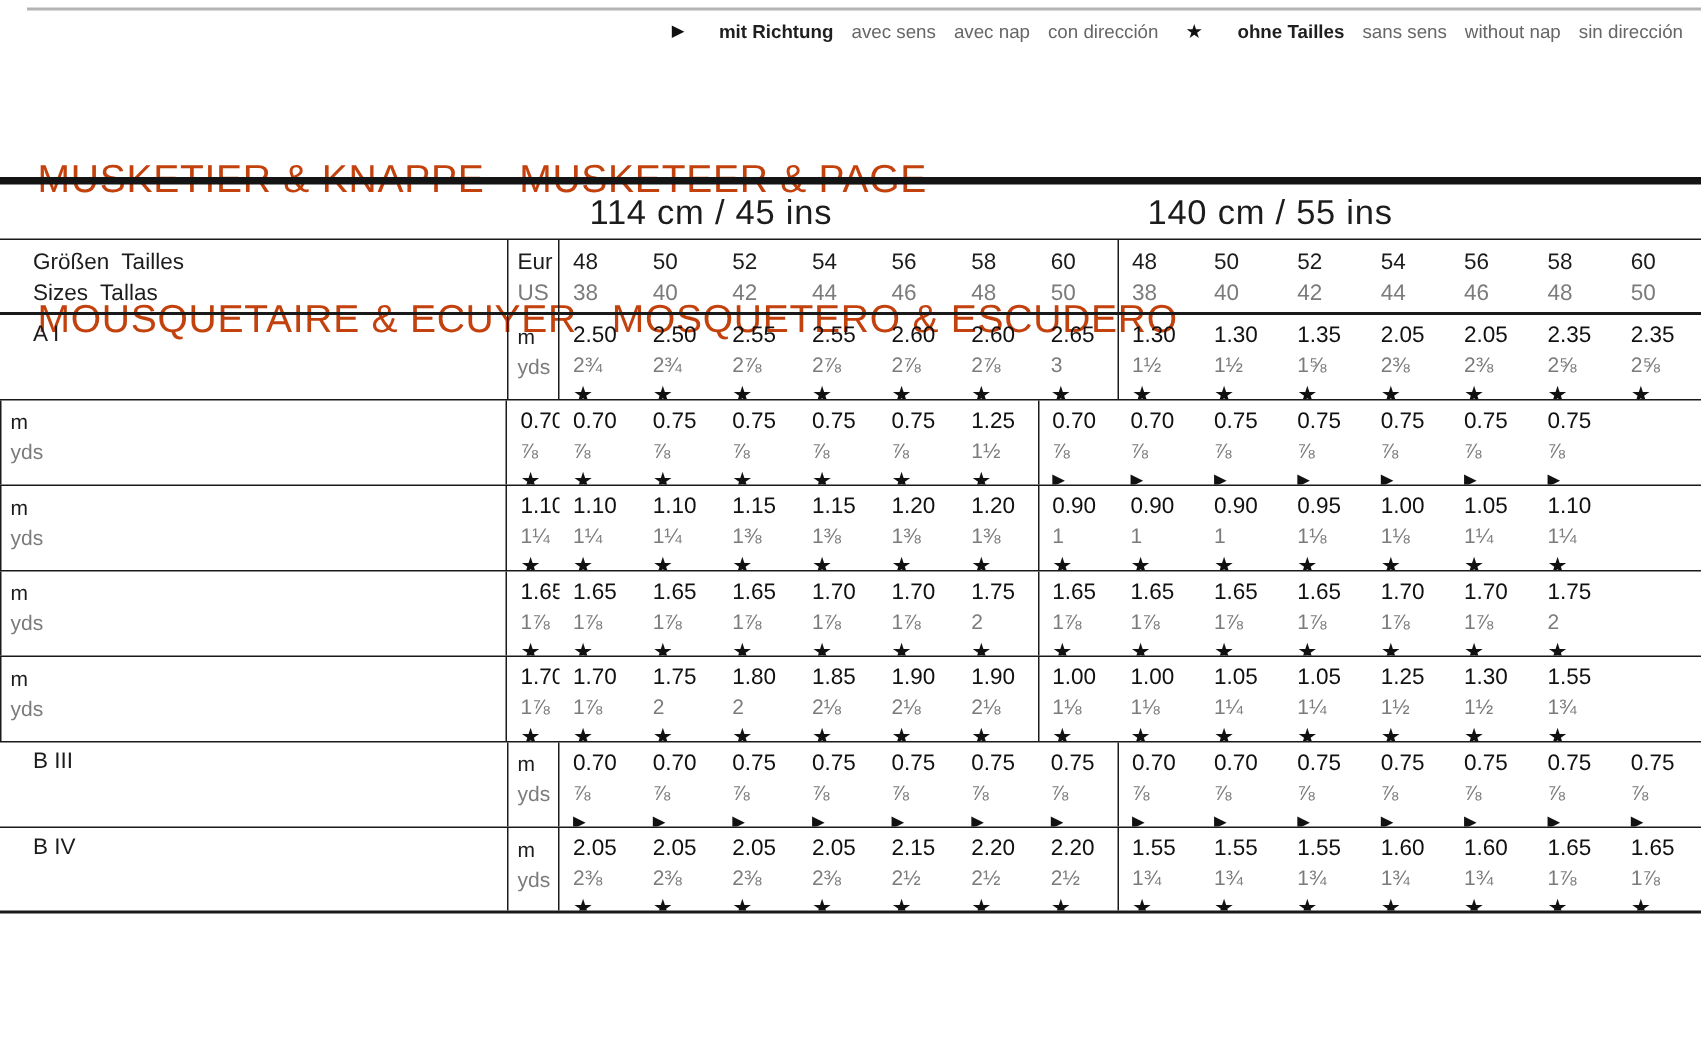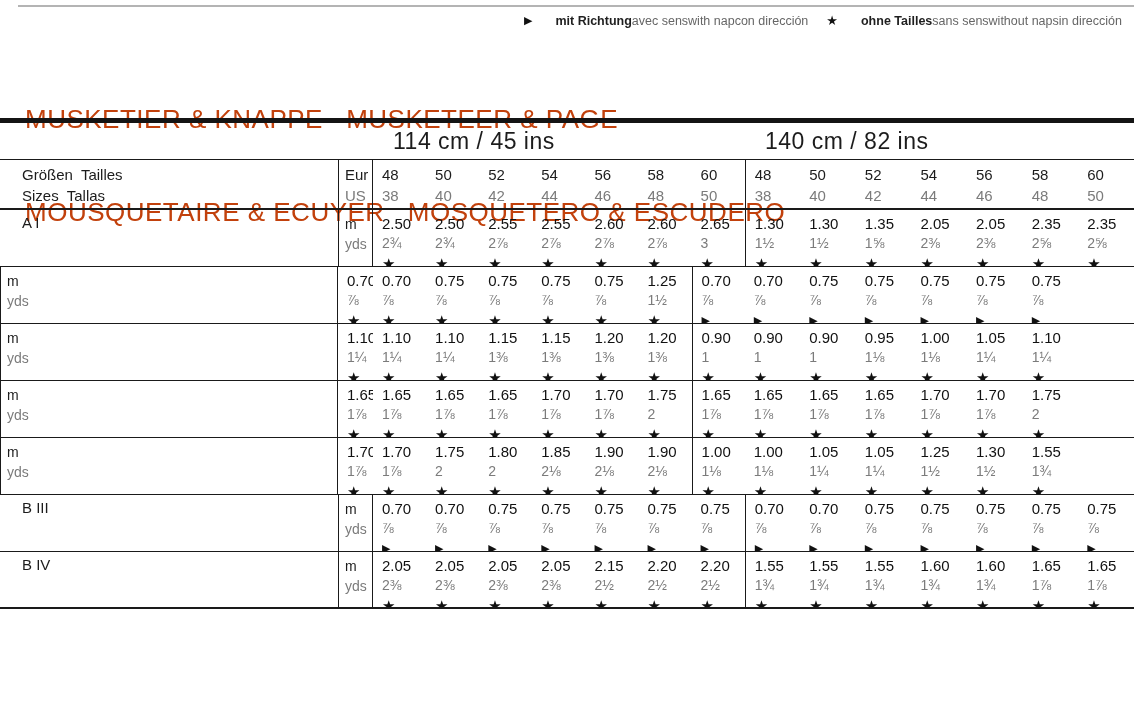--- a/index.html
+++ b/index.html
@@ -3,21 +3,21 @@
 <meta charset="utf-8">
 <style>
   html,body{margin:0;padding:0;background:#ffffff;}
   .page{position:relative;width:1134px;height:707px;background:#fff;overflow:hidden;
         font-family:"Liberation Sans", sans-serif;color:#1c1c1c;}
   .top-rule{position:absolute;top:5px;left:18px;right:0;height:2px;background:#b4b4b4;}
   .legend{position:absolute;top:13px;right:12px;display:flex;align-items:center;font-size:12.5px;white-space:nowrap;}
   .lg-sym{margin:0 6px 0 18px;color:#111;font-size:11px;}
   .lg-sym.star-sym{font-size:13px;}
   .lg-sym.first{margin-left:0;}
-  .lg-term{color:#666;}
+  .lg-term{margin-left:12px;color:#666;}
   .lg-primary{margin-left:17px;font-weight:bold;color:#1f1f1f;}
   .title{position:absolute;left:25px;top:42px;font-size:26px;letter-spacing:.5px;
          line-height:31px;white-space:pre;color:#c2410c;}
   .fabric-table{position:absolute;top:118px;left:0;width:1134px;}
   .fabric-table *{box-sizing:border-box;}
   .thick-rule{height:5px;background:#141414;}
   .group-row{display:grid;grid-template-columns:373px 372px 389px;align-items:center;
              height:37px;border-bottom:1.5px solid #1a1a1a;}
   .g-label{font-size:23px;letter-spacing:.5px;padding-left:20px;white-space:pre;}
   .row{display:grid;grid-template-columns:338px 35px repeat(7,53.1px) repeat(7,55.6px);}
@@ -41,38 +41,38 @@
 </style>
 </head>
 <body>
 
 <div class="page">
   <div class="top-rule"></div>
   <div class="legend">
       <span class="lg-sym tri-sym first">▶</span>
       <span class="lg-term lg-primary">mit Richtung</span>
       <span class="lg-term">avec sens</span>
-      <span class="lg-term">with nap</span>
+      <span class="lg-term">avec nap</span>
       <span class="lg-term">con dirección</span>
       <span class="lg-sym star-sym">★</span>
       <span class="lg-term lg-primary">ohne Tailles</span>
       <span class="lg-term">sans sens</span>
       <span class="lg-term">without nap</span>
       <span class="lg-term">sin dirección</span>
     </div>
   <div class="title">
     <div>MUSKETIER &amp; KNAPPE   MUSKETEER &amp; PAGE</div>
     <div>MOUSQUETAIRE &amp; ECUYER   MOSQUETERO &amp; ESCUDERO</div>
   </div>
   <div class="fabric-table">
     <div class="thick-rule"></div>
     <div class="group-row">
       <div class="g-spacer"></div>
       <div class="g-label">114 cm / 45 ins</div>
-      <div class="g-label">140 cm / 82 ins</div>
+      <div class="g-label">140 cm / 55 ins</div>
     </div>
     <div id="sizeHeader" class="row size-header">
         <div class="cell label-cell">
           <div class="hdr-line pre">Größen  Tailles</div>
           <div class="hdr-line pre">Sizes  Tallas</div>
         </div>
         <div class="cell unit-cell">
           <div class="hdr-line">Eur</div>
           <div class="hdr-line gray">US</div>
         </div>

